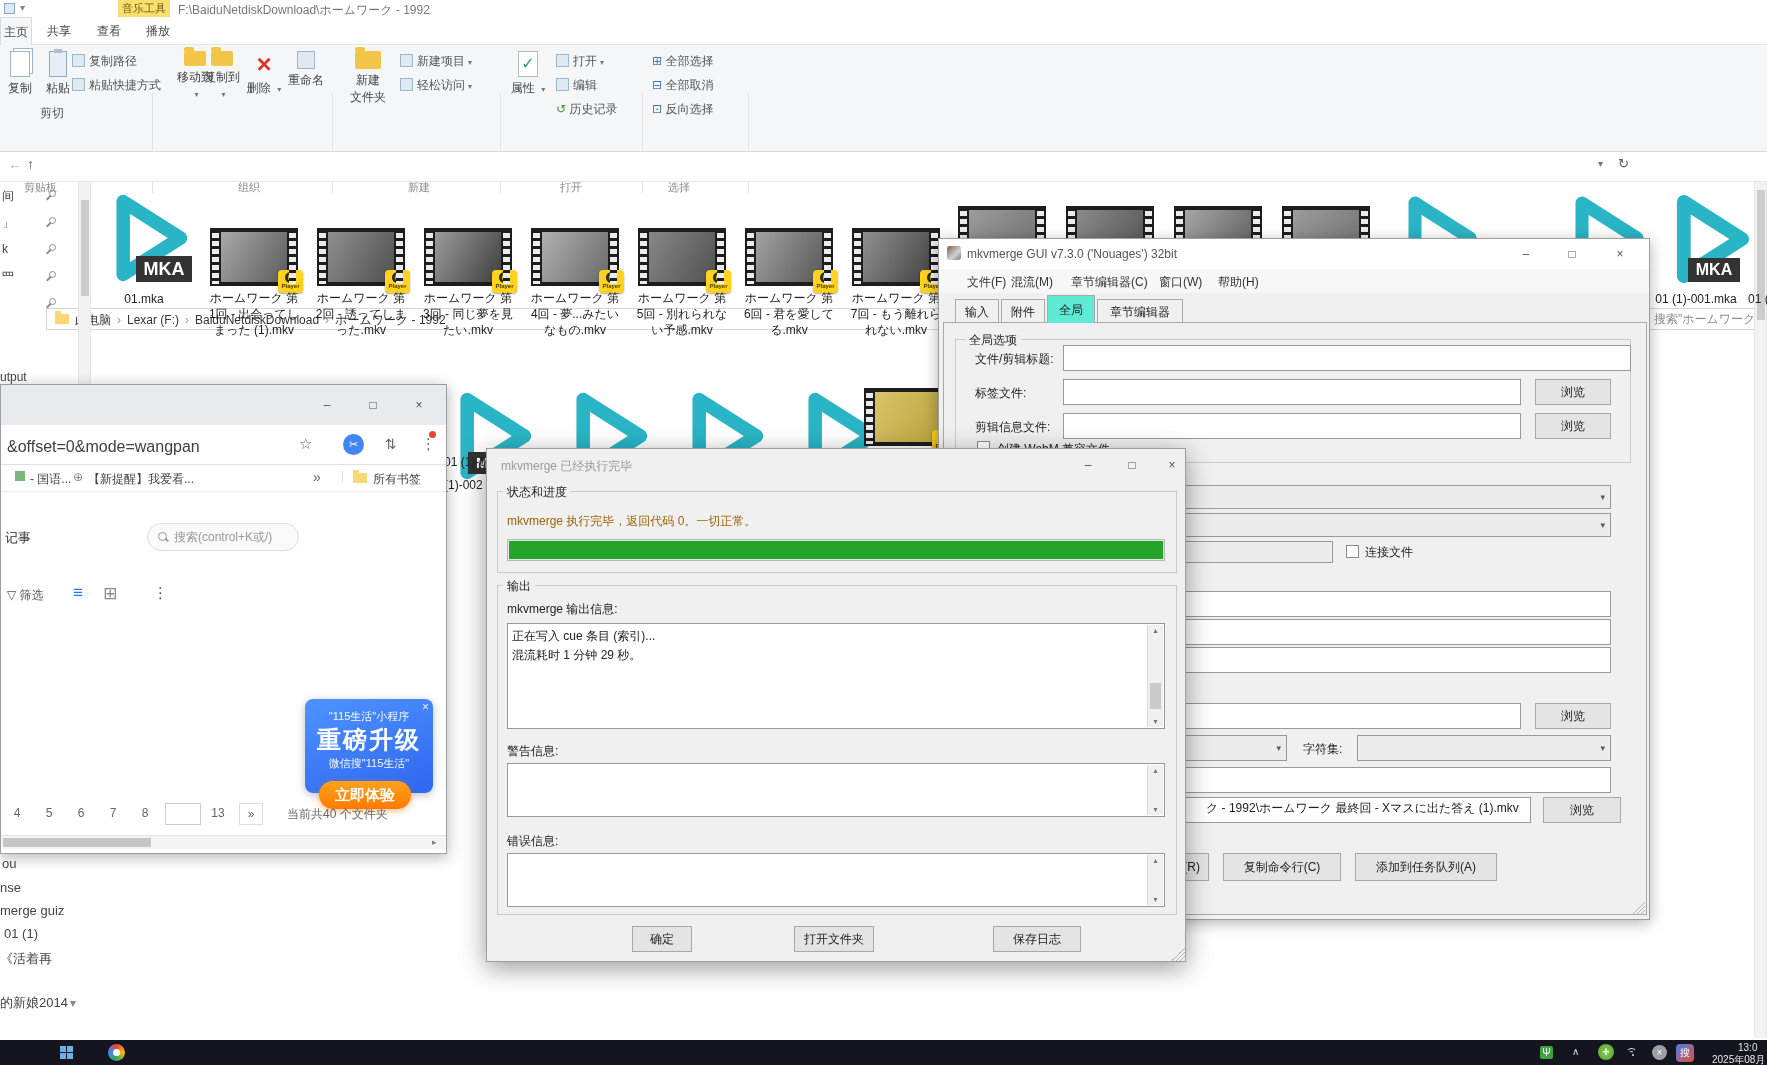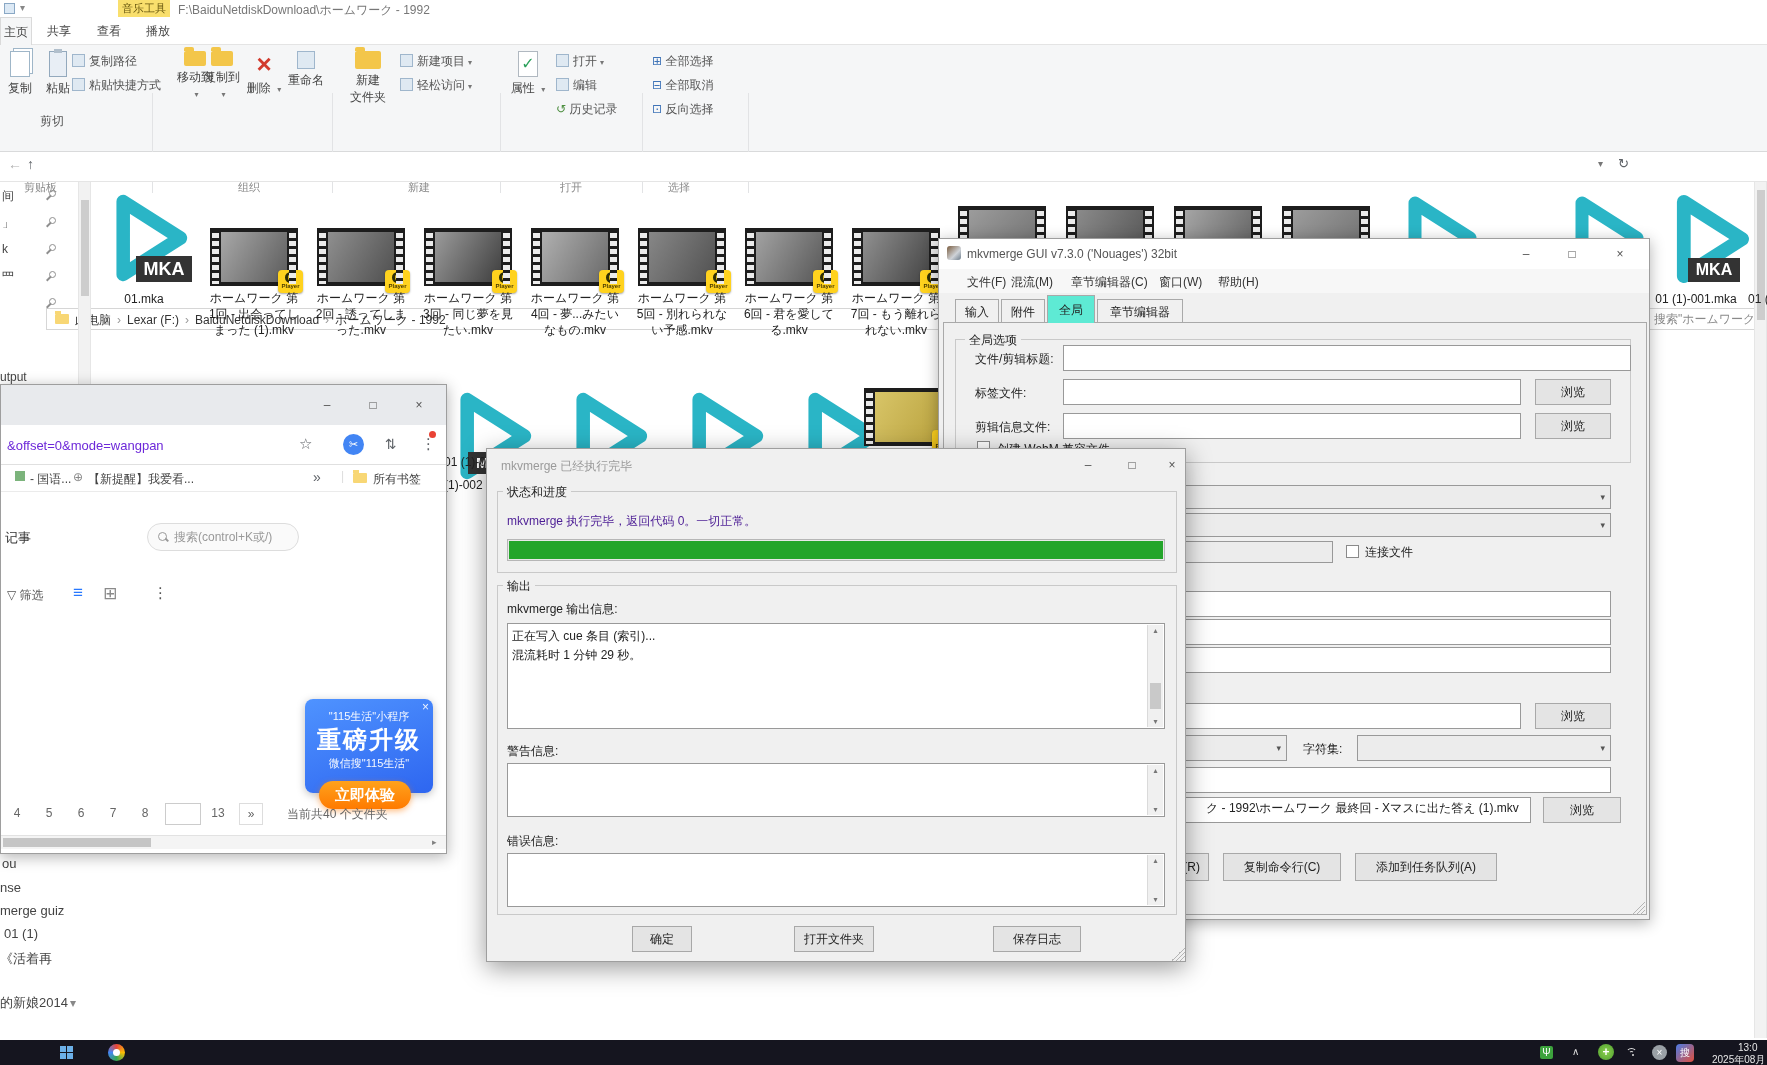--- a/index.html
+++ b/index.html
@@ -117,21 +117,21 @@
     <div class="rbig" style="left:0;top:6px">
       <span class="bi doc2"></span>
       <span>复制</span>
     </div>
     <div class="rbig" style="left:38px;top:6px">
       <span class="bi clip"></span>
       <span>粘贴</span>
     </div>
     <div class="rsm" style="left:72px;top:8px"><span class="ric"></span><span>复制路径</span></div>
     <div class="rsm" style="left:72px;top:32px"><span class="ric"></span><span>粘贴快捷方式</span></div>
-    <div class="rsm" style="left:40px;top:68px"><span style="color:#7a8a99"></span> <span>剪切</span></div>
+    <div class="rsm" style="left:40px;top:60px"><span style="color:#7a8a99"></span> <span>剪切</span></div>
     <div class="rgl" style="left:24px">剪贴板</div>
     <div class="rsep" style="left:152px"></div>
 
     <div class="rbig drop" style="left:175px;top:6px">
       <span class="bi foldico" style="width:22px;height:15px"></span>
       <span>移动到</span>
     </div>
     <div class="rbig drop" style="left:202px;top:6px">
       <span class="bi foldico" style="width:22px;height:15px"></span>
       <span>复制到</span>
@@ -358,21 +358,21 @@
   <div class="navfrag" style="left:0;top:994px;font-size:13px">的新娘2014</div>
   <div class="navfrag" style="left:70px;top:996px;color:#888">▾</div>
 
   <div class="win" style="left:0;top:384px;width:447px;height:470px;background:#fff">
     <div class="abs chrome-top" style="left:0;top:0;width:445px;height:40px">
       <div class="cap-btn" style="left:316px;top:11px;width:20px">–</div>
       <div class="cap-btn" style="left:362px;top:11px;width:20px">□</div>
       <div class="cap-btn" style="left:408px;top:11px;width:20px">×</div>
     </div>
     <div class="abs" style="left:0;top:40px;width:445px;height:40px;background:#fff;border-bottom:1px solid #e0e0e0">
-      <div class="abs" style="left:6px;top:13px;font-size:13px;color:#6d28d9;white-space:nowrap">&amp;offset=0&amp;mode=wangpan</div>
+      <div class="abs" style="left:6px;top:13px;font-size:16px;color:#404040;white-space:nowrap">&amp;offset=0&amp;mode=wangpan</div>
       <div class="abs" style="left:298px;top:10px;color:#5f6368;font-size:15px">☆</div>
       <div class="abs circle" style="left:342px;top:9px;width:21px;height:21px;background:#4285f4;color:#fff;text-align:center;line-height:21px;font-size:11px">✂</div>
       <div class="abs" style="left:384px;top:11px;color:#5f6368;font-size:14px">⇅</div>
       <div class="abs" style="left:420px;top:10px;color:#5f6368;font-size:15px">⋮</div>
       <div class="abs circle" style="left:428px;top:6px;width:7px;height:7px;background:#e94235"></div>
     </div>
     <div class="abs" style="left:0;top:80px;width:445px;height:27px;background:#fff;border-bottom:1px solid #ebebeb">
       <span class="abs" style="left:14px;top:6px;width:10px;height:10px;background:#7cb47c"></span>
       <span class="abs" style="left:29px;top:6px;color:#444">- 国语...</span>
       <span class="abs" style="left:72px;top:5px;color:#888">⊕</span>
@@ -476,21 +476,21 @@
 
   <div class="win" style="left:486px;top:448px;width:700px;height:514px;box-shadow:0 6px 24px rgba(0,0,0,.4)">
     <div class="abs" style="left:0;top:0;width:698px;height:30px;background:#f0f0f0">
       <div class="abs" style="left:14px;top:9px;color:#9a9a9a">mkvmerge 已经执行完毕</div>
       <div class="cap-btn" style="left:586px;top:7px;width:30px">–</div>
       <div class="cap-btn" style="left:630px;top:7px;width:30px">□</div>
       <div class="cap-btn" style="left:672px;top:7px;width:26px">×</div>
     </div>
     <div class="grp" style="left:10px;top:42px;width:680px;height:82px"></div>
     <div class="grp-label" style="left:16px;top:35px">状态和进度</div>
-    <div class="abs" style="left:20px;top:64px;color:#4c1d95">mkvmerge 执行完毕，返回代码 0。一切正常。</div>
+    <div class="abs" style="left:20px;top:64px;color:#a16207">mkvmerge 执行完毕，返回代码 0。一切正常。</div>
     <div class="pbar" style="left:20px;top:90px;width:658px;height:22px">
       <div class="pfill" style="width:654px"></div>
     </div>
     <div class="grp" style="left:10px;top:136px;width:680px;height:330px"></div>
     <div class="grp-label" style="left:16px;top:129px">输出</div>
     <div class="abs" style="left:20px;top:152px;color:#222">mkvmerge 输出信息:</div>
     <div class="tin" style="left:20px;top:174px;width:658px;height:106px">
       <div class="abs" style="left:4px;top:3px;right:20px;line-height:19px;color:#222;white-space:nowrap;overflow:hidden">
         <div>正在写入 cue 条目 (索引)...</div>
         <div>混流耗时 1 分钟 29 秒。</div>

